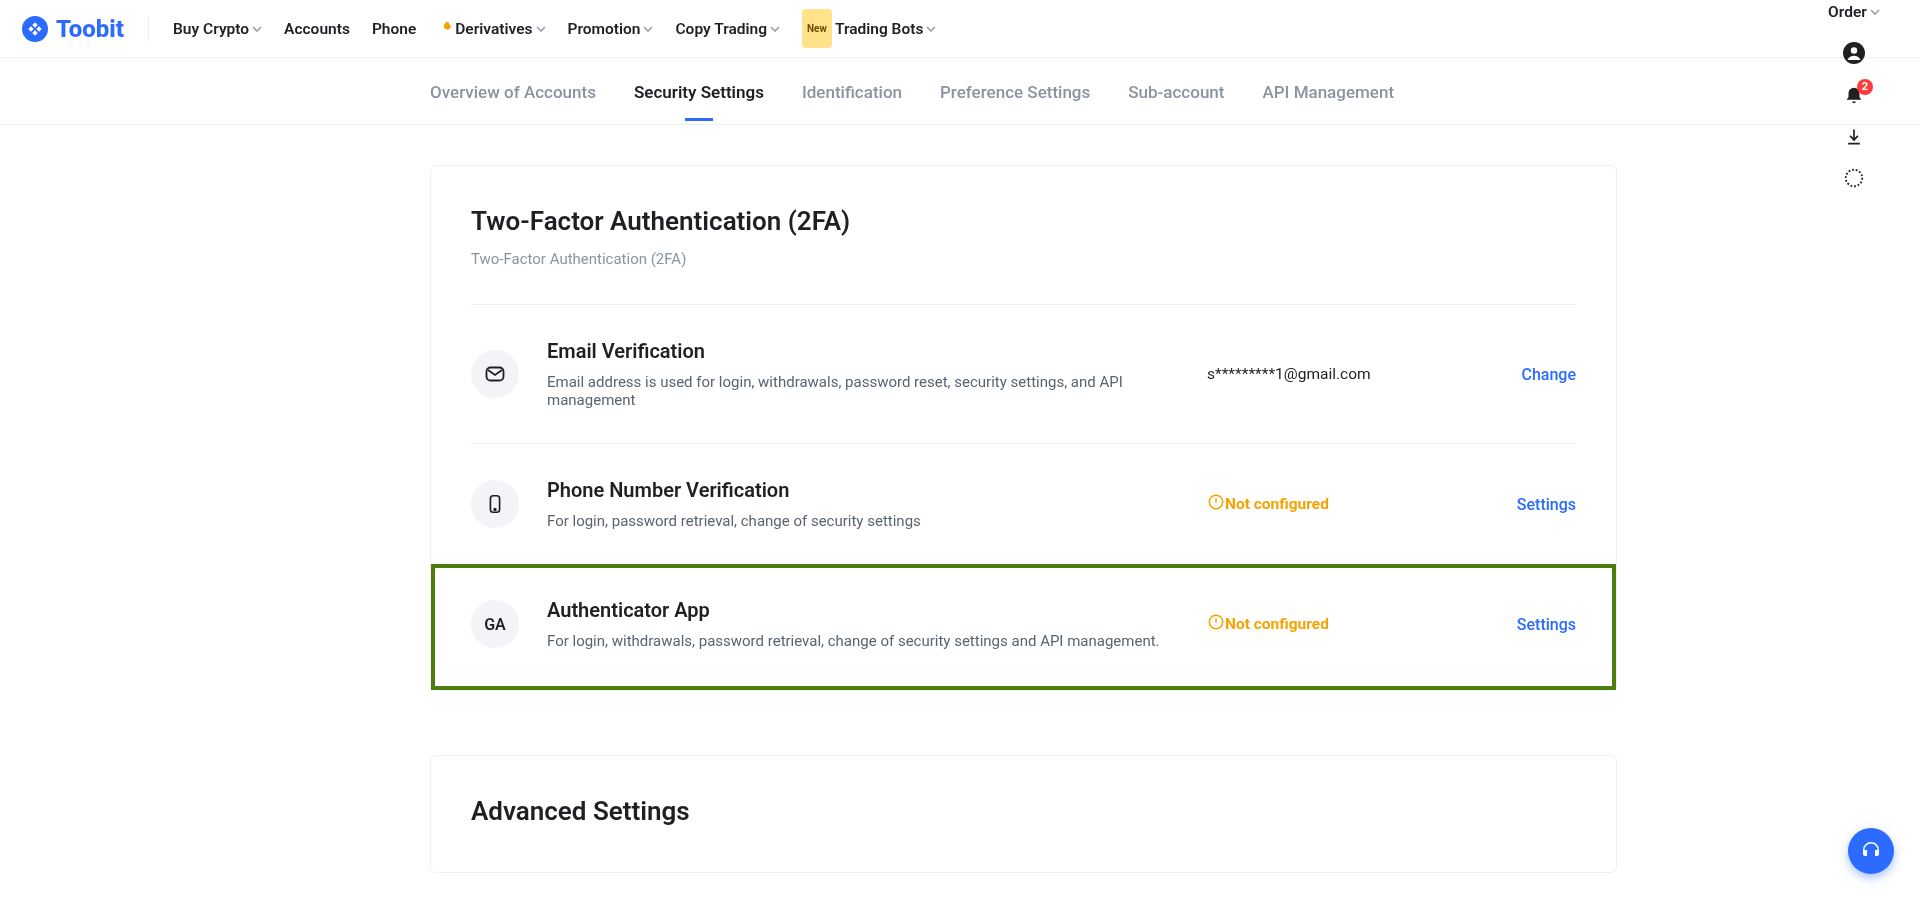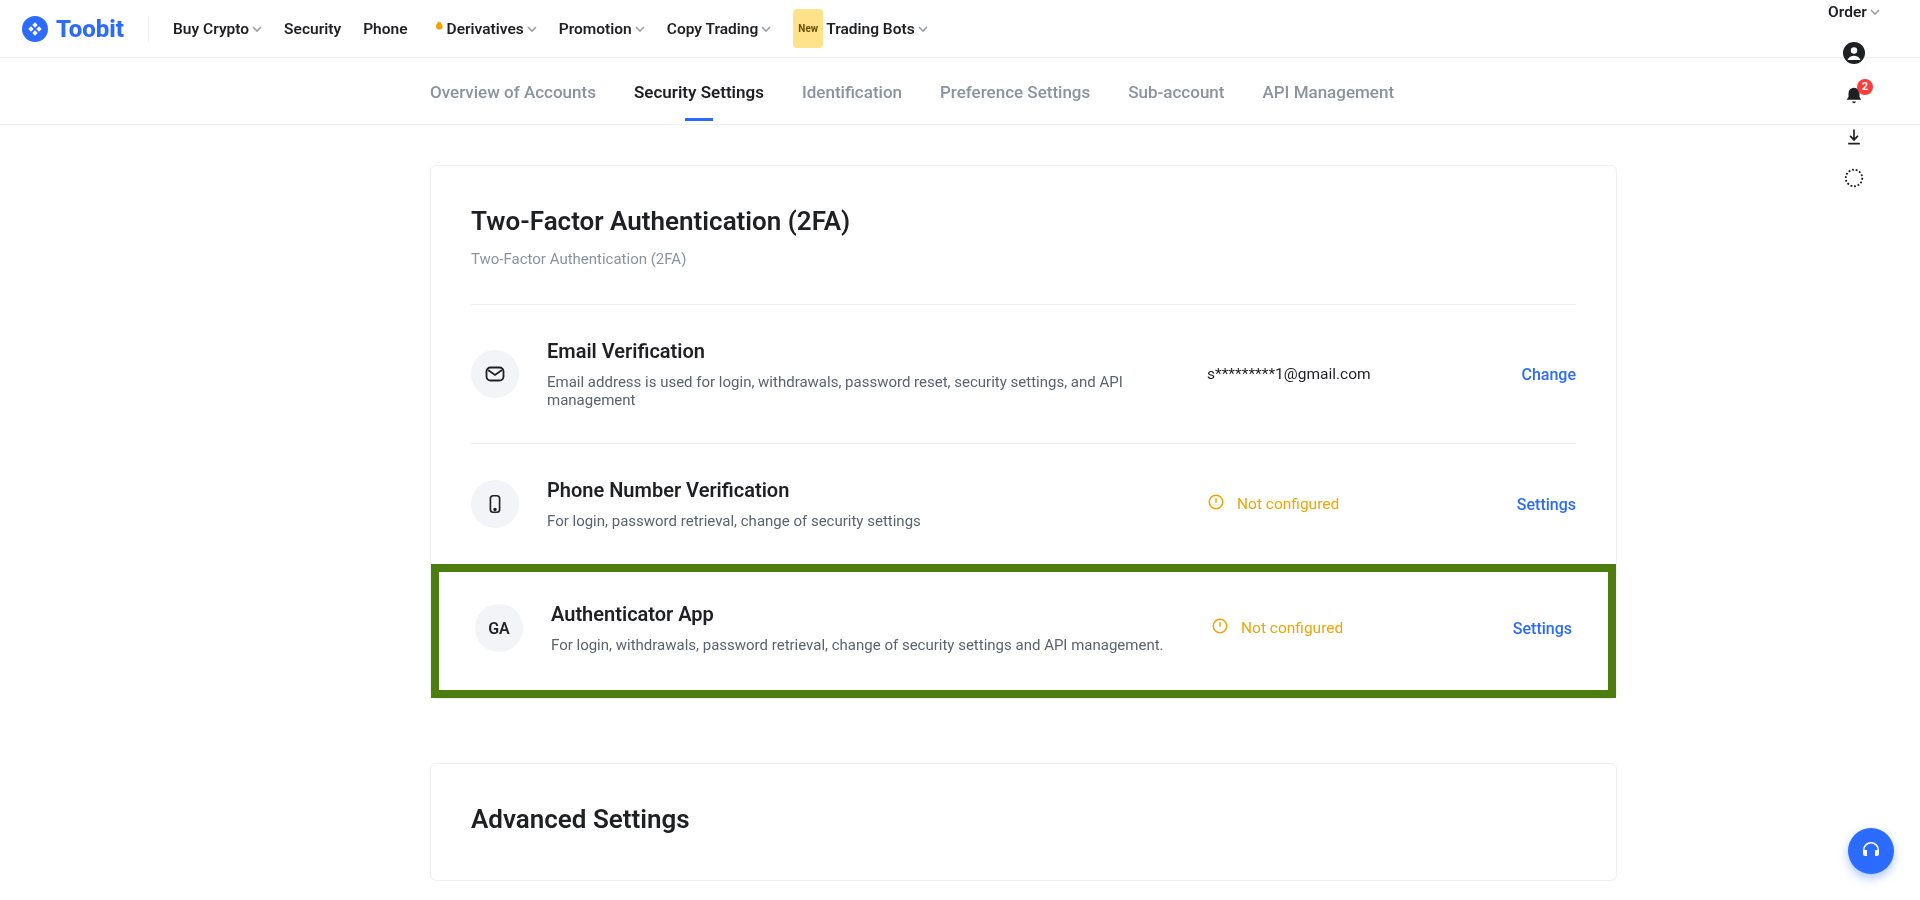--- a/index.html
+++ b/index.html
@@ -32,27 +32,27 @@
     .subnav a.active::after { content:""; position:absolute; left:50%; transform:translateX(-50%); bottom:-1px; width:28px; height:3px; background:#2b6bff; }
 
     
     .page { max-width:1400px; margin:0 auto; padding:40px 0 40px 170px;}
     .card { width:1187px; border:1px solid #eef0f2; border-radius:6px; padding:40px 40px 6px; margin-bottom:64px; background:#fff;}
     .card h2 { font-size:26px; font-weight:600; color:#1f2024; margin-bottom:14px;}
     .card .sub { color:#8a93a0; font-size:15px; margin-bottom:36px;}
 
     .row { display:flex; align-items:center; padding:34px 0; border-top:1px solid #eef0f2;}
     .row:first-of-type { border-top:none; }
-    .row.highlight { border:8px solid #4d7c0f; margin:0 -40px -6px; padding:30px 36px 36px; }
+    .row.highlight { border:4px solid #4d7c0f; margin:0 -40px -6px; padding:30px 36px 36px; }
     .ic { width:48px; height:48px; border-radius:50%; background:#f2f4f7; display:flex; align-items:center; justify-content:center; flex:0 0 48px; margin-right:28px; color:#1f2024; font-weight:600;}
     .row-main { flex: 0 0 650px; }
     .row-main h3 { font-size:20px; font-weight:600; margin-bottom:10px; }
     .row-main p { font-size:15px; color:#5a6470; }
     .row-status { flex:1; padding-left:10px; font-size:15.5px; color:#1f2024;}
-    .nc { color:#f5a302; display:flex; align-items:center; gap:12px; font-size:15.5px;}
+    .nc { color:#f5a302; display:flex; align-items:center; gap:0; font-size:15.5px;font-weight:bold;}
     .row-action { font-size:16px; color:#2b6bff; cursor:pointer; font-weight:500;}
 
     .fab { position:fixed; right:26px; bottom:26px; width:46px; height:46px; border-radius:50%; background:#2b6bff; display:flex; align-items:center; justify-content:center; cursor:pointer; box-shadow:0 4px 10px rgba(43,107,255,.4);}
   </style>
 </head>
 <body>
 
 <div class="topbar">
   <div class="nav-left">
     <a class="brand">
@@ -67,21 +67,21 @@
 
     <a class="nav-item">
       <span>Buy Crypto</span>
       <span class="caret">
           <svg width="10" height="10" viewBox="0 0 10 10">
             <path d="M1 3l4 4 4-4" stroke="#9aa1ab" stroke-width="1.6" fill="none"></path>
           </svg>
         </span>
     </a>
     <a class="nav-item">
-      <span>Security</span>
+      <span>Accounts</span>
     </a>
     <a class="nav-item">
       <span>Phone</span>
     </a>
     <a class="nav-item">
       <span class="flame">
         <svg width="16" height="16" viewBox="0 0 24 24">
             <path fill="#f5a302" d="M12 2c1 4-3 5-3 9a5 5 0 0010 0c0-3-3-3-3-7-2 2-4 0-4-2z"></path>
           </svg>
       </span>

